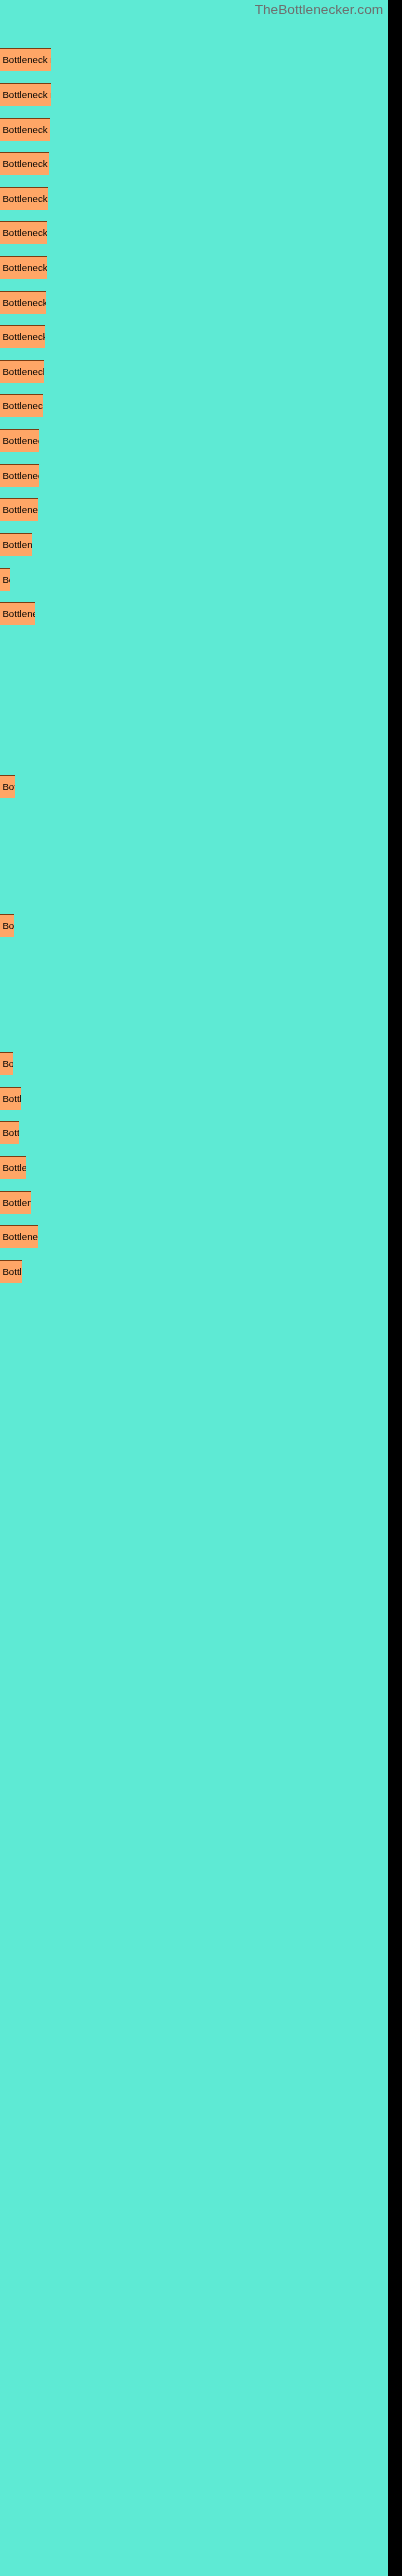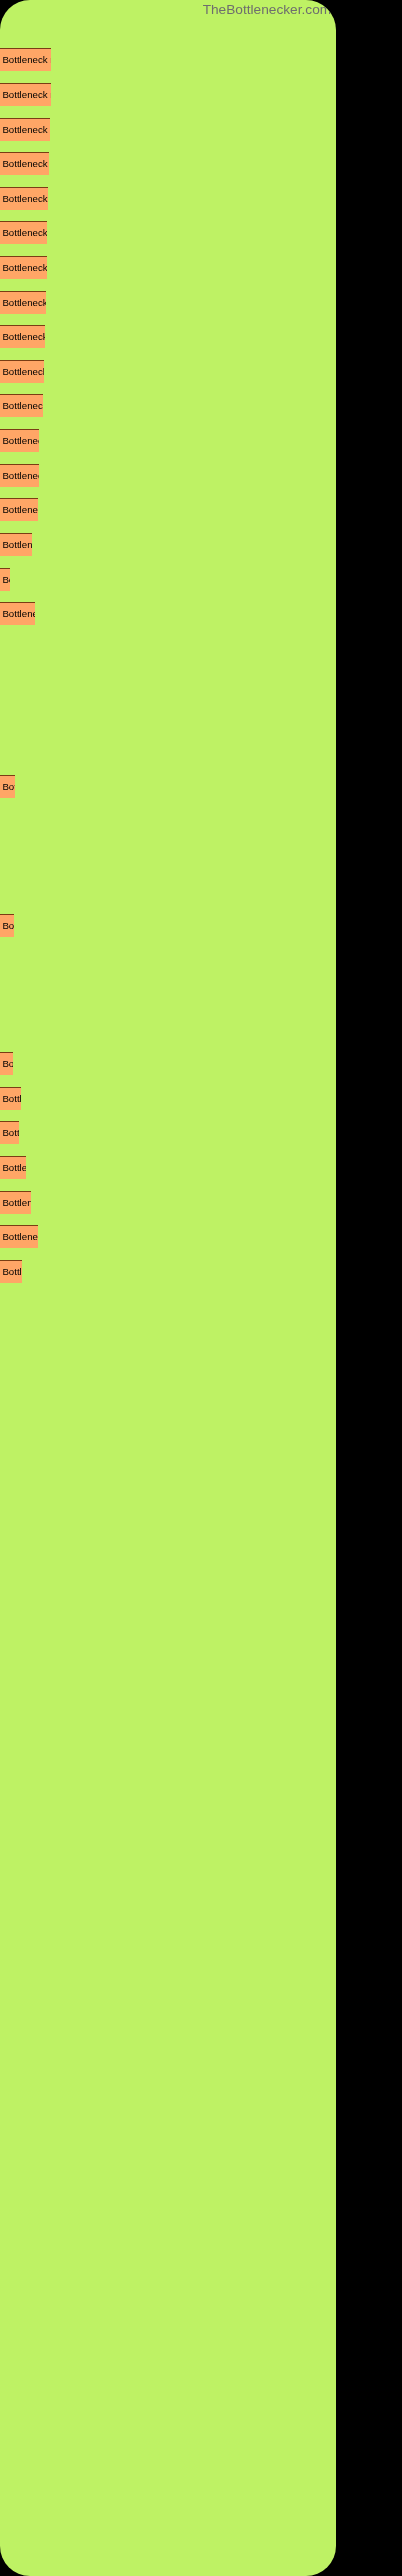--- a/index.html
+++ b/index.html
@@ -2,26 +2,25 @@
 <html style="font-size:13px"><head>
 <meta charset="utf-8">
 <style>
   html, body {
     margin: 0;
     padding: 0;
     background: #000000;
   }
   #page {
     position: relative;
-    width: 336px;
+    width: 388px;
     height: 2576px;
-    background: #bef264;
+    background: #5eead4;
     overflow: hidden;
     font-family: "Liberation Sans", sans-serif;
-    border-radius: 30px;
   }
   #chart-title {
     position: absolute;
     top: 1.6px;
     right: 4.8px;
     font-size: 13.7px;
     color: #6e6e6e;
     letter-spacing: 0px;
     white-space: nowrap;
     font-family: "Liberation Sans", sans-serif;

